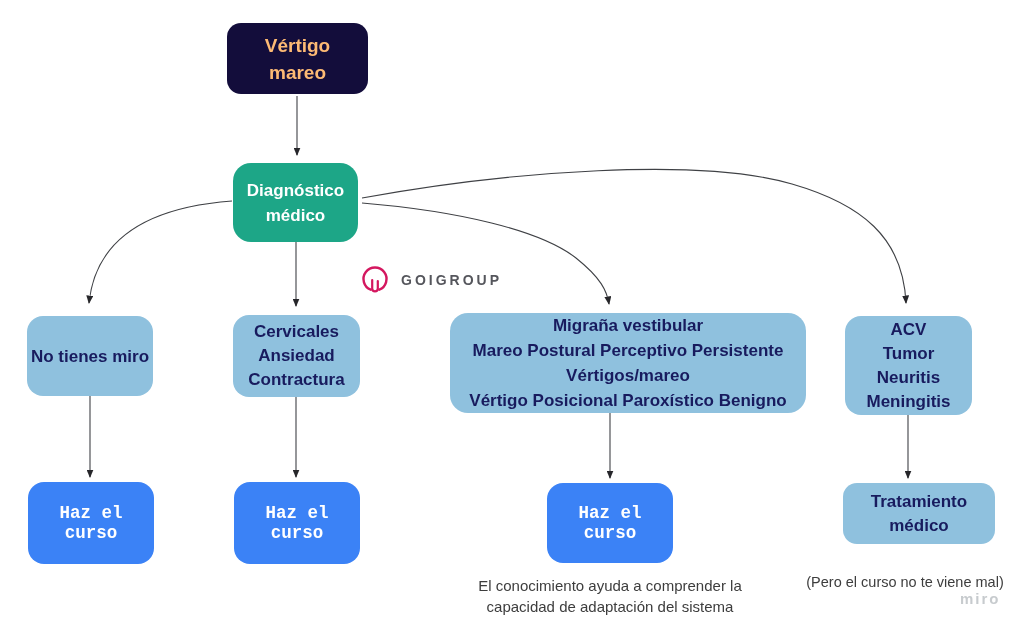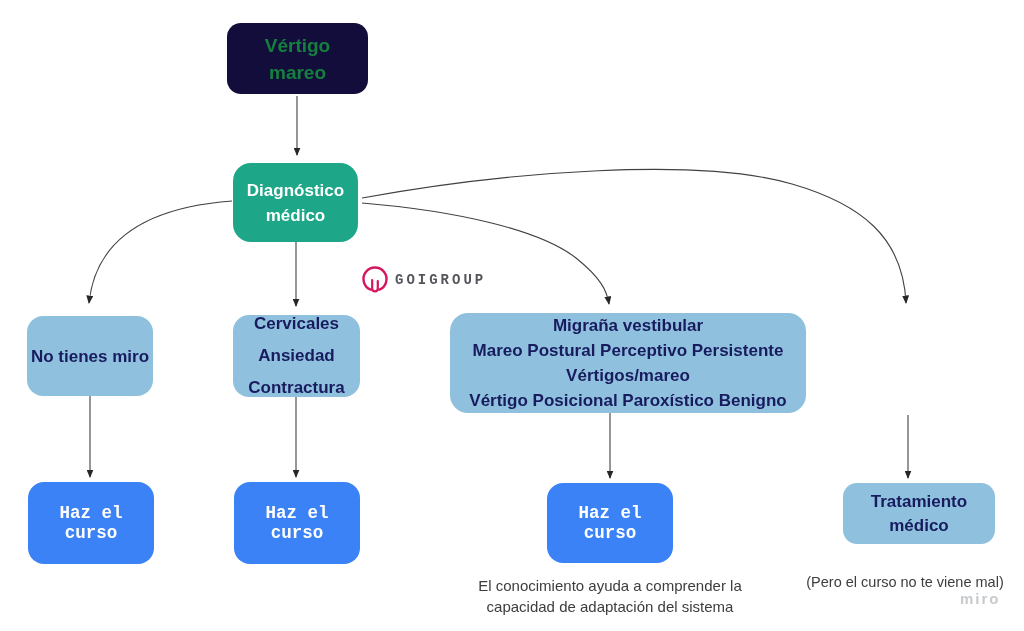--- a/index.html
+++ b/index.html
@@ -6,41 +6,41 @@
   body{font-family:"Liberation Sans","DejaVu Sans",sans-serif;}
   #stage{position:relative;width:1024px;height:631px;background:#ffffff;overflow:hidden;}
 
   .arrow-layer{position:absolute;left:0;top:0;width:1024px;height:631px;pointer-events:none;}
 
   .node{position:absolute;display:flex;flex-direction:column;align-items:center;justify-content:center;
         font-weight:bold;text-align:center;box-sizing:border-box;}
   .node span{display:block;}
 
   .n-vertigo{left:227px;top:23px;width:141px;height:71px;border-radius:14px;
-             background:#130d3b;color:#15803d;font-size:19px;line-height:27px;}
+             background:#130d3b;color:#fdba74;font-size:19px;line-height:27px;}
   .n-diagnostico{left:233px;top:163px;width:125px;height:79px;border-radius:18px;
              background:#1da687;color:#ffffff;font-size:17px;line-height:25px;}
   .blue{background:#8fc1de;color:#181b5e;}
   .n-notienes{left:27px;top:316px;width:126px;height:80px;border-radius:16px;font-size:17px;line-height:23px;}
-  .n-cervicales{left:233px;top:315px;width:127px;height:82px;border-radius:16px;font-size:17px;line-height:24px;gap:8px;}
+  .n-cervicales{left:233px;top:315px;width:127px;height:82px;border-radius:16px;font-size:17px;line-height:24px;}
   .n-migrana{left:450px;top:313px;width:356px;height:100px;border-radius:18px;font-size:17px;line-height:25px;}
   .n-acv{left:845px;top:316px;width:127px;height:99px;border-radius:16px;font-size:17px;line-height:24px;}
   .pink{background:#3b82f6;color:#ffffff;font-family:Liberation Mono, monospace;}
   .n-curso1{left:28px;top:482px;width:126px;height:82px;border-radius:16px;font-size:17.5px;}
   .n-curso2{left:234px;top:482px;width:126px;height:82px;border-radius:16px;font-size:17.5px;}
   .n-curso3{left:547px;top:483px;width:126px;height:80px;border-radius:16px;font-size:17.5px;}
   .n-tratamiento{left:843px;top:483px;width:152px;height:61px;border-radius:14px;font-size:17px;line-height:24px;}
 
   .caption{position:absolute;color:#3d3d3d;text-align:center;font-weight:normal;}
   .cap-conocimiento{left:450px;top:575px;width:320px;font-size:15px;line-height:21px;text-align:center;}
   .cap-pero{left:795px;top:572px;width:220px;font-size:14.5px;line-height:20px;}
   .watermark{position:absolute;left:960px;top:590px;font-size:15px;font-weight:bold;
              color:#c7cbce;letter-spacing:2px;}
 
-  .logo{position:absolute;left:361px;top:265px;display:flex;align-items:center;gap:4px;font-family:Liberation Mono, monospace;}
+  .logo{position:absolute;left:361px;top:265px;display:flex;align-items:center;gap:10px;}
   .logo-text{font-size:14px;font-weight:bold;letter-spacing:3px;color:#55565c;}
 </style>
 </head>
 <body>
 
 <div id="stage">
 
   <svg class="arrow-layer" viewBox="0 0 1024 631" xmlns="http://www.w3.org/2000/svg">
     <defs>
       <marker id="ah" markerWidth="9" markerHeight="7" refX="7.5" refY="3.5" orient="auto" markerUnits="userSpaceOnUse">
@@ -90,20 +90,26 @@
     <span>Contractura</span>
   </div>
 
   <div class="node blue n-migrana">
     <span>Migraña vestibular</span>
     <span>Mareo Postural Perceptivo Persistente</span>
     <span>Vértigos/mareo</span>
     <span>Vértigo Posicional Paroxístico Benigno</span>
   </div>
 
+  <div class="node blue n-acv">
+    <span>ACV</span>
+    <span>Tumor</span>
+    <span>Neuritis</span>
+    <span>Meningitis</span>
+  </div>
 
   <div class="node pink n-curso1">
     <span>Haz el curso</span>
   </div>
 
   <div class="node pink n-curso2">
     <span>Haz el curso</span>
   </div>
 
   <div class="node pink n-curso3">

